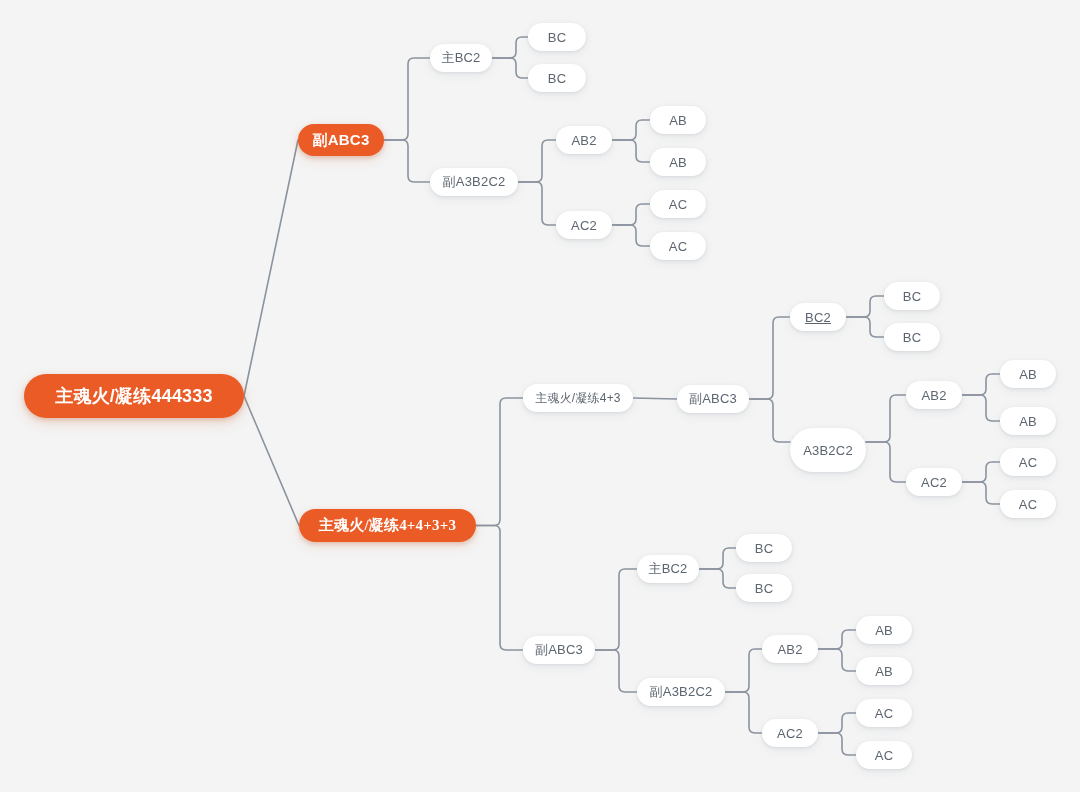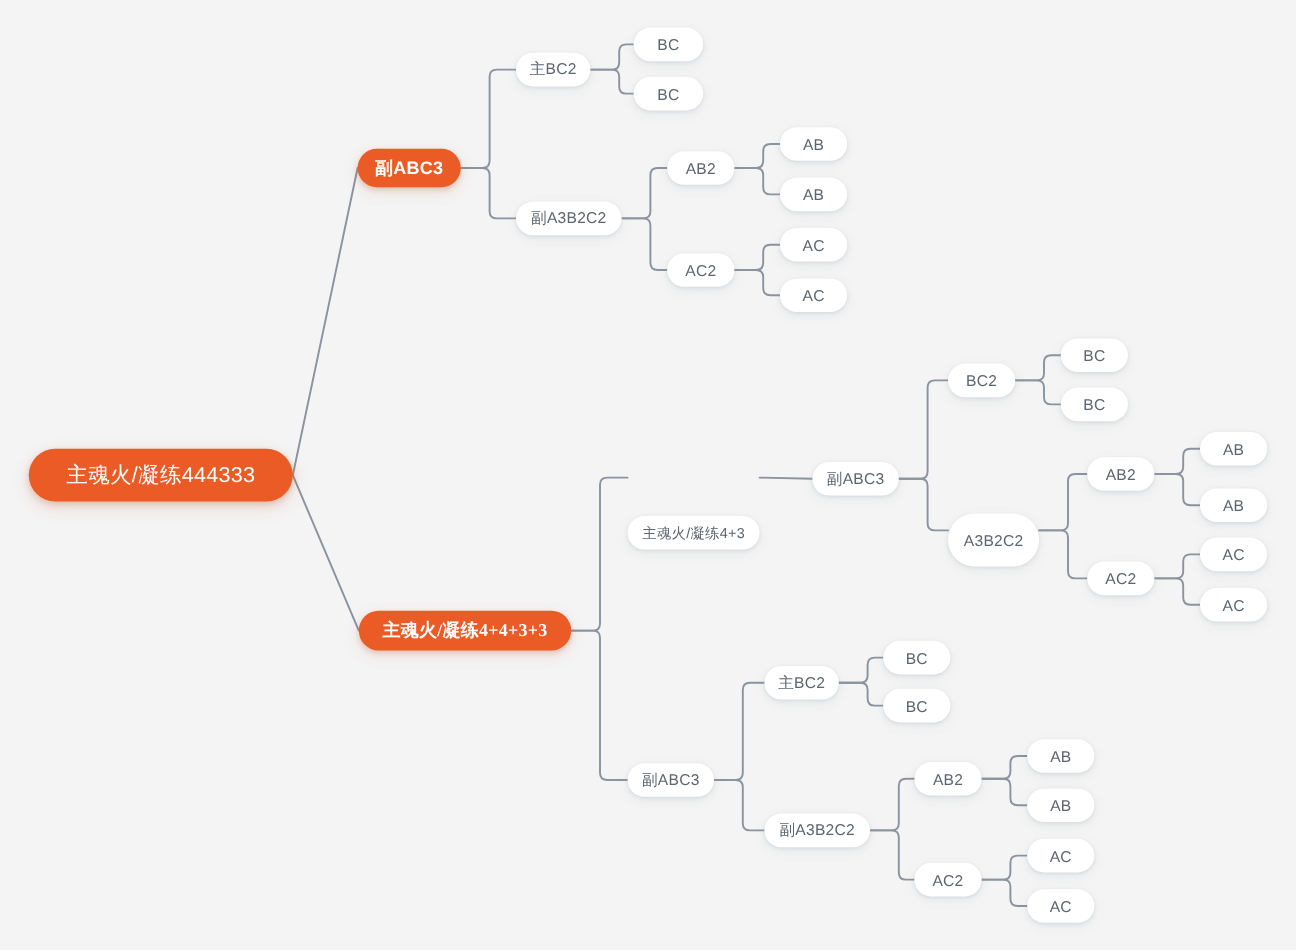--- a/index.html
+++ b/index.html
@@ -40,21 +40,21 @@
   }
   .node.leaf {
     background: #ffffff;
     color: #5c6570;
     box-shadow: 0 1px 3px rgba(140,150,165,0.22), 0 3px 10px rgba(150,160,175,0.14);
     text-align: center;
   }
   .node.root {
     background: #ea5b26;
     color: #ffffff;
-    font-weight: normal;
+    font-weight: bold;
     box-shadow: 0 2px 5px rgba(190,90,45,0.28), 0 5px 14px rgba(200,100,55,0.18);
   }
   .node.branch {
     background: #ea5b26;
     color: #ffffff;
     font-weight: bold;
     box-shadow: 0 2px 4px rgba(190,90,45,0.26), 0 4px 12px rgba(200,100,55,0.16);
   }
 </style>
 </head>
@@ -105,23 +105,23 @@
       <div class="node leaf" style="left: 528px; top: 23px; width: 58px; height: 28px; font-size: 13px;">BC</div>
       <div class="node leaf" style="left: 528px; top: 64px; width: 58px; height: 28px; font-size: 13px;">BC</div>
       <div class="node leaf" style="left: 430px; top: 168px; width: 88px; height: 28px; font-size: 13px;">副A3B2C2</div>
       <div class="node leaf" style="left: 556px; top: 126px; width: 56px; height: 28px; font-size: 13px;">AB2</div>
       <div class="node leaf" style="left: 650px; top: 106px; width: 56px; height: 28px; font-size: 13px;">AB</div>
       <div class="node leaf" style="left: 650px; top: 148px; width: 56px; height: 28px; font-size: 13px;">AB</div>
       <div class="node leaf" style="left: 556px; top: 211px; width: 56px; height: 28px; font-size: 13px;">AC2</div>
       <div class="node leaf" style="left: 650px; top: 190px; width: 56px; height: 28px; font-size: 13px;">AC</div>
       <div class="node leaf" style="left: 650px; top: 232px; width: 56px; height: 28px; font-size: 13px;">AC</div>
       <div class="node branch" style="left: 299px; top: 509px; width: 177px; height: 33px; font-size: 15px; font-family: Liberation Serif, serif;">主魂火/凝练4+4+3+3</div>
-      <div class="node leaf" style="left: 523px; top: 384px; width: 110px; height: 28px; font-size: 12px; margin-top: 46px;">主魂火/凝练4+3</div>
+      <div class="node leaf" style="left: 523px; top: 384px; width: 110px; height: 28px; font-size: 12px;">主魂火/凝练4+3</div>
       <div class="node leaf" style="left: 677px; top: 385px; width: 72px; height: 28px; font-size: 13px;">副ABC3</div>
-      <div class="node leaf" style="left: 790px; top: 303px; width: 56px; height: 28px; font-size: 13px;">BC2</div>
+      <div class="node leaf" style="left: 790px; top: 303px; width: 56px; height: 28px; font-size: 13px; text-decoration: underline;">BC2</div>
       <div class="node leaf" style="left: 884px; top: 282px; width: 56px; height: 28px; font-size: 13px;">BC</div>
       <div class="node leaf" style="left: 884px; top: 323px; width: 56px; height: 28px; font-size: 13px;">BC</div>
       <div class="node leaf" style="left: 790px; top: 428px; width: 76px; height: 44px; font-size: 13px;">A3B2C2</div>
       <div class="node leaf" style="left: 906px; top: 381px; width: 56px; height: 28px; font-size: 13px;">AB2</div>
       <div class="node leaf" style="left: 1000px; top: 360px; width: 56px; height: 28px; font-size: 13px;">AB</div>
       <div class="node leaf" style="left: 1000px; top: 407px; width: 56px; height: 28px; font-size: 13px;">AB</div>
       <div class="node leaf" style="left: 906px; top: 468px; width: 56px; height: 28px; font-size: 13px;">AC2</div>
       <div class="node leaf" style="left: 1000px; top: 448px; width: 56px; height: 28px; font-size: 13px;">AC</div>
       <div class="node leaf" style="left: 1000px; top: 490px; width: 56px; height: 28px; font-size: 13px;">AC</div>
       <div class="node leaf" style="left: 523px; top: 636px; width: 72px; height: 28px; font-size: 13px;">副ABC3</div>

